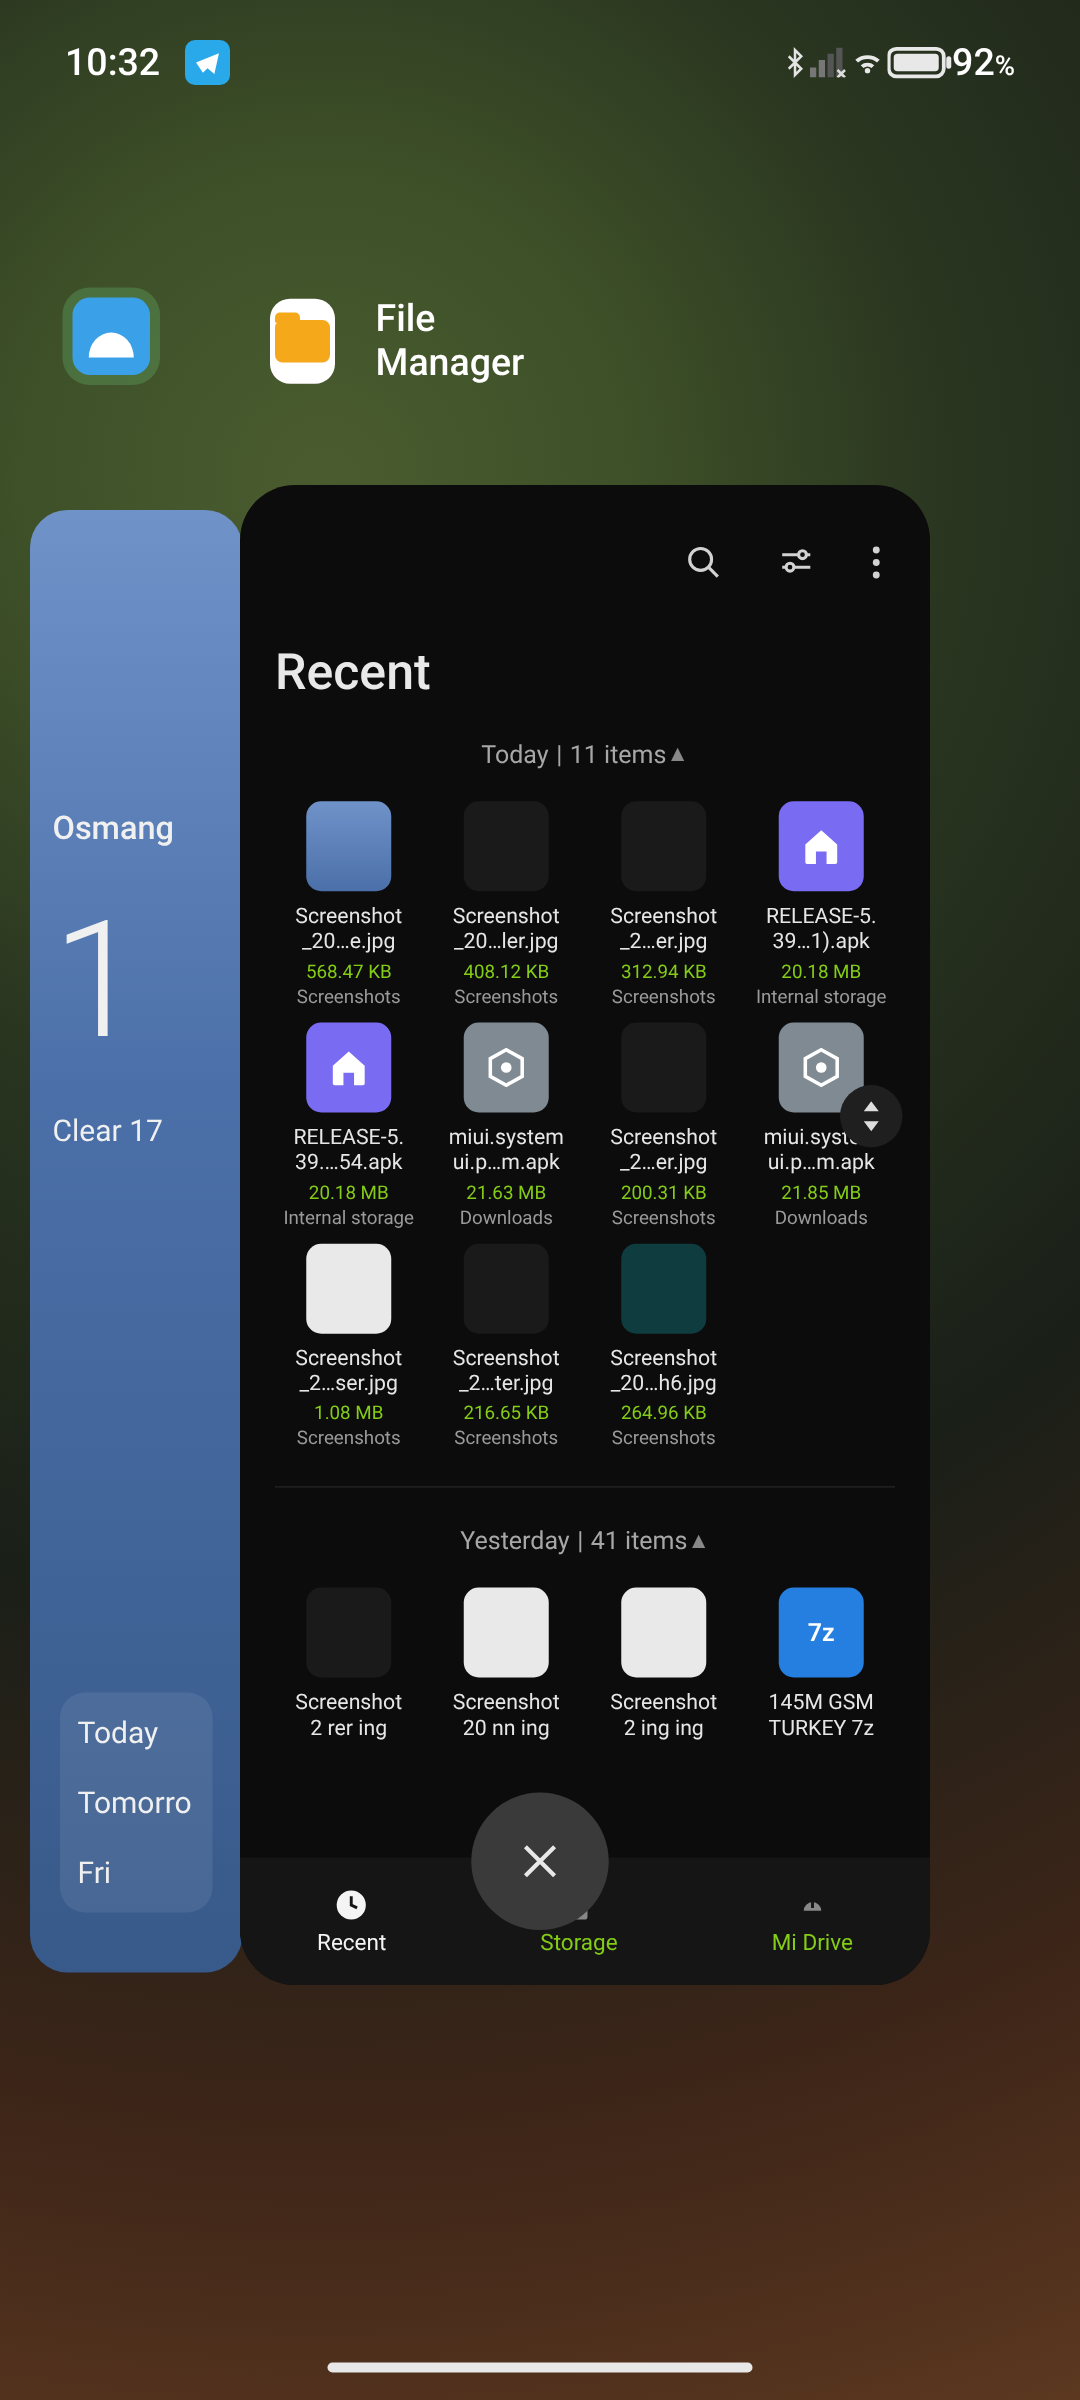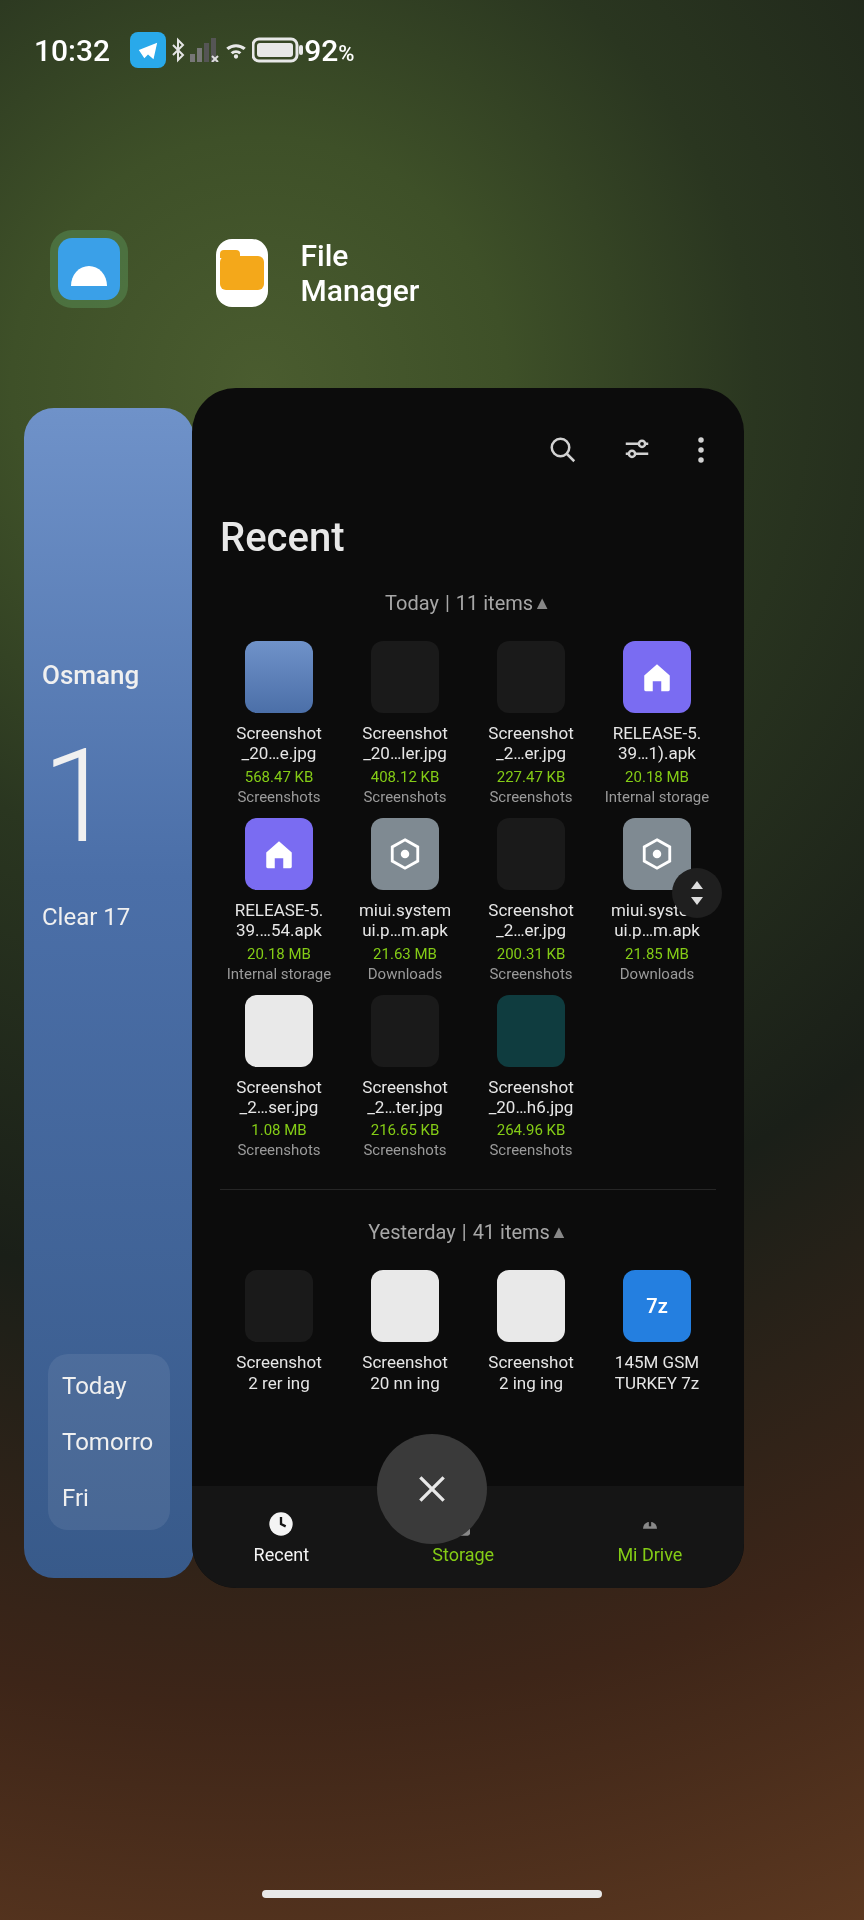--- a/index.html
+++ b/index.html
@@ -7,37 +7,37 @@
 
 body {
   background: radial-gradient(circle at 30% 20%, #4a5c2f 0%, #3e5028 15%, #2a3620 30%, #1a1f18 55%, #3d2518 80%, #5c3820 100%);
   position: relative;
   color: #fff;
 }
 
 
 .status-bar {
   position: absolute; top: 20px; left: 0; right: 0; height: 60px;
-  display: flex; align-items: center; 
-  padding: 0 34px; font-size: 30px; font-weight: 500;
+  display: flex; align-items: center; justify-content: space-between;
+  padding: 0 52px; font-size: 30px; font-weight: 500;
 }
 .status-left { display: flex; align-items: center; gap: 20px; }
 .status-right { display: flex; align-items: center; }
 .tg-icon { width: 36px; height: 36px; background: #29a9ea; border-radius: 8px; display: flex; align-items: center; justify-content: center; }
 .tg-icon svg { width: 22px; height: 22px; }
 .bt-icon, .sig-icon, .wifi-icon, .batt-icon { display: flex; align-items: center; }
 
 
 .card-stack { position: absolute; left: 24px; top: 320px; }
 .bg-card {
   position: absolute; top: 88px; left: 0; width: 170px; height: 1170px;
   background: linear-gradient(180deg, #6f92c9 0%, #4b6fa8 40%, #385a8a 100%);
   border-radius: 30px;
   color: #f0f0f0;
-  padding: 36px 18px;
+  padding: 24px 18px;
 }
 .bg-card-small-icon {
   position: absolute; top: -82px; left: 34px; width: 62px; height: 62px; border-radius: 14px;
   background: #3aa0e8; display: flex; align-items: center; justify-content: center;
   box-shadow: 0 0 0 8px rgba(90,150,90,.45);
 }
 .bg-card-small-icon::before { content: ""; width: 36px; height: 20px; background: #fff; border-radius: 50% 50% 0 0 / 100% 100% 0 0; position: absolute; bottom: 14px; }
 .bg-card .city { margin-top: 216px; font-size: 26px; font-weight: 500; }
 .bg-card .temp { font-size: 130px; font-weight: 300; margin-top: 30px; }
 .bg-card .cond { font-size: 24px; margin-top: 30px; }
@@ -202,21 +202,21 @@
         </div>
         <div class="tile">
           <div class="thumb dark"></div>
           <div class="nm">Screenshot<br>_20…ler.jpg</div>
           <div class="sz">408.12 KB</div>
           <div class="loc">Screenshots</div>
         </div>
         <div class="tile">
           <div class="thumb dark"></div>
           <div class="nm">Screenshot<br>_2…er.jpg</div>
-          <div class="sz">227.47 KB</div>
+          <div class="sz">312.94 KB</div>
           <div class="loc">Screenshots</div>
         </div>
         <div class="tile">
           <div class="thumb app">
             <svg viewBox="0 0 24 24" fill="#fff">
               <path d="M3 11l9-8 9 8v10a1 1 0 01-1 1h-5v-7h-6v7H4a1 1 0 01-1-1z"></path>
             </svg>
           </div>
           <div class="nm">RELEASE-5.<br>39…1).apk</div>
           <div class="sz">20.18 MB</div>

